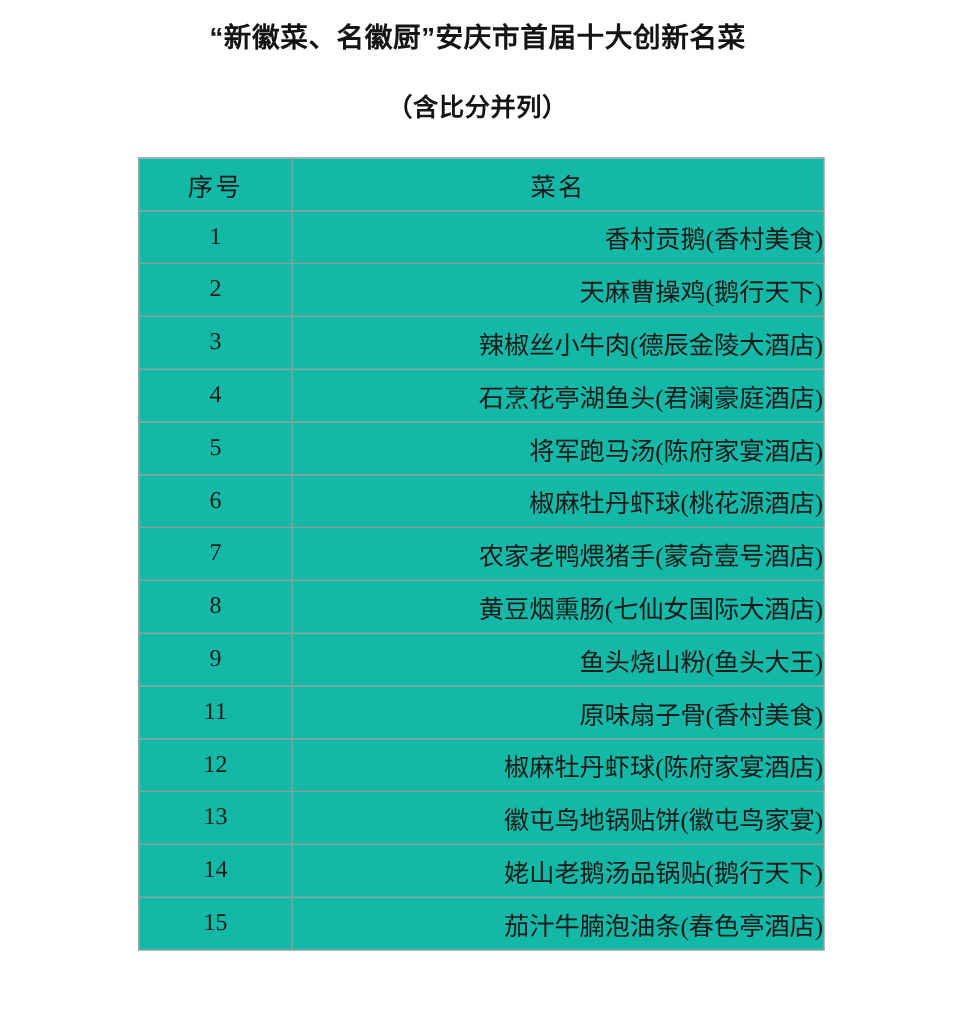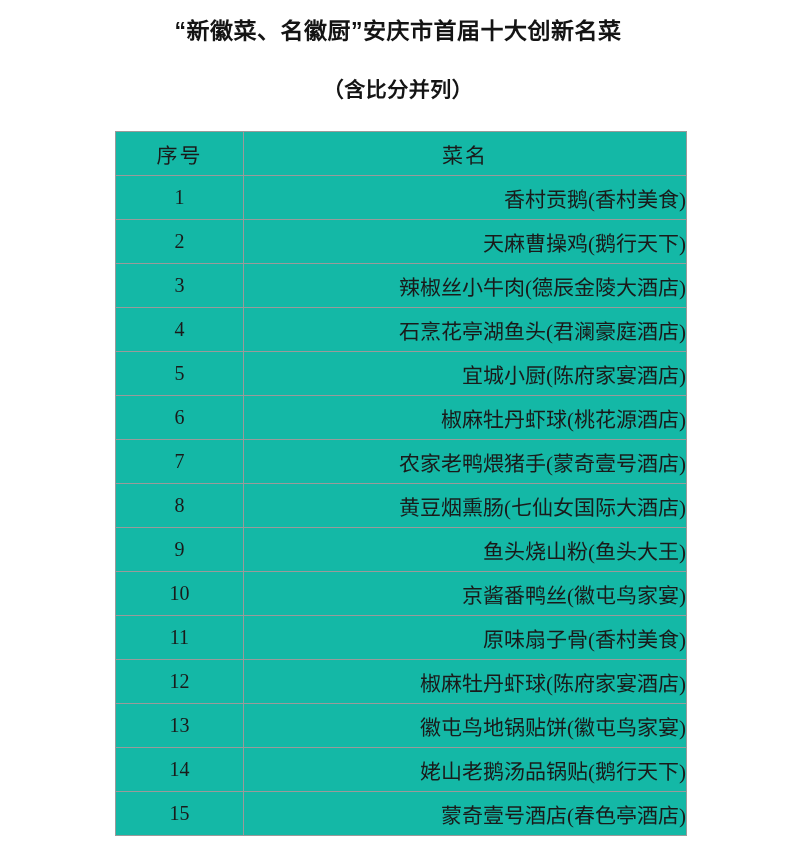--- a/index.html
+++ b/index.html
@@ -137,59 +137,55 @@
           <tr>
             <td class="cell-index">3</td>
             <td class="cell-name">辣椒丝小牛肉(德辰金陵大酒店)</td>
           </tr>
           <tr>
             <td class="cell-index">4</td>
             <td class="cell-name">石烹花亭湖鱼头(君澜豪庭酒店)</td>
           </tr>
           <tr>
             <td class="cell-index">5</td>
-            <td class="cell-name">宜城小厨(陈府家宴酒店)</td>
+            <td class="cell-name">将军跑马汤(陈府家宴酒店)</td>
           </tr>
           <tr>
             <td class="cell-index">6</td>
             <td class="cell-name">椒麻牡丹虾球(桃花源酒店)</td>
           </tr>
           <tr>
             <td class="cell-index">7</td>
             <td class="cell-name">农家老鸭煨猪手(蒙奇壹号酒店)</td>
           </tr>
           <tr>
             <td class="cell-index">8</td>
             <td class="cell-name">黄豆烟熏肠(七仙女国际大酒店)</td>
           </tr>
           <tr>
             <td class="cell-index">9</td>
             <td class="cell-name">鱼头烧山粉(鱼头大王)</td>
-          </tr>
-          <tr>
-            <td class="cell-index">10</td>
-            <td class="cell-name">京酱番鸭丝(徽屯鸟家宴)</td>
           </tr>
           <tr>
             <td class="cell-index">11</td>
             <td class="cell-name">原味扇子骨(香村美食)</td>
           </tr>
           <tr>
             <td class="cell-index">12</td>
             <td class="cell-name">椒麻牡丹虾球(陈府家宴酒店)</td>
           </tr>
           <tr>
             <td class="cell-index">13</td>
             <td class="cell-name">徽屯鸟地锅贴饼(徽屯鸟家宴)</td>
           </tr>
           <tr>
             <td class="cell-index">14</td>
             <td class="cell-name">姥山老鹅汤品锅贴(鹅行天下)</td>
           </tr>
           <tr>
             <td class="cell-index">15</td>
-            <td class="cell-name">蒙奇壹号酒店(春色亭酒店)</td>
+            <td class="cell-name">茄汁牛腩泡油条(春色亭酒店)</td>
           </tr>
         </tbody>
     </table>
   </div>
 
 </div>
 
 </body></html>

